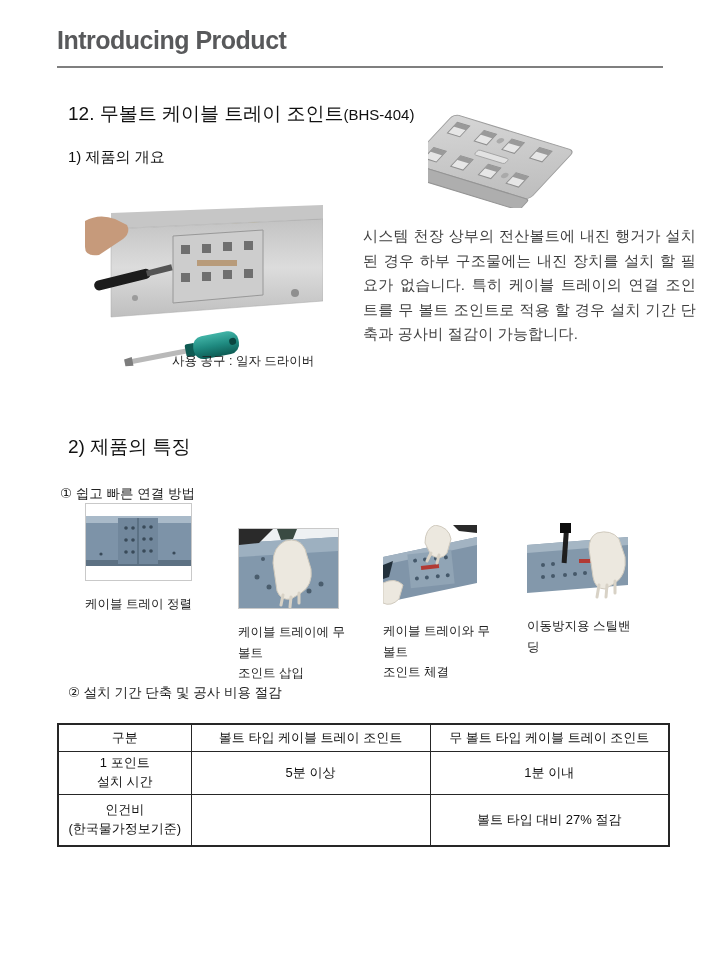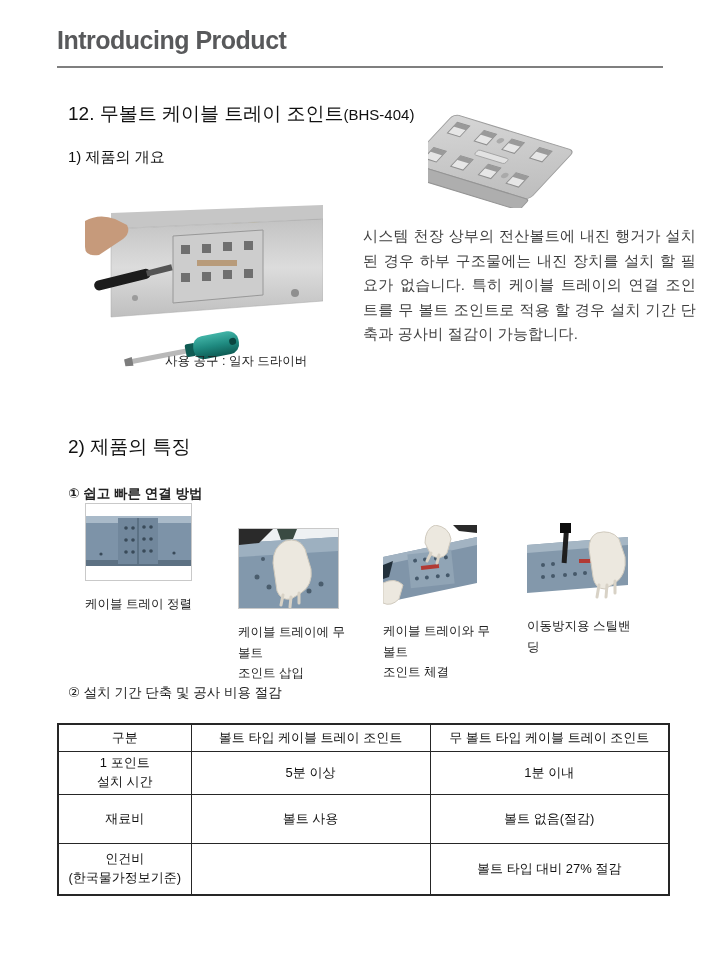--- a/index.html
+++ b/index.html
@@ -15,28 +15,28 @@
     letter-spacing:-0.5px;
   }
   .title-rule{left:57px;top:66px;width:606px;height:2px;background:#7f7f7f;}
   
   .sec-title{left:68px;top:101px;font-size:19px;color:#111;}
   .sec-title .suffix{font-size:15px;}
   
   .h-overview{left:68px;top:148px;font-size:15px;color:#111;}
   .h-features{left:68px;top:434px;font-size:19px;color:#111;}
   .h-sub{font-size:13.5px;color:#222;}
-  .h-sub1{left:68px;top:485px;font-weight:bold;}
+  .h-sub1{left:60px;top:485px;}
   .h-sub2{left:68px;top:684px;}
   
   .main-photo{left:85px;top:203px;width:238px;height:172px;}
   .main-photo .tray-svg{position:absolute;left:0;top:0;}
   .main-photo .driver-svg{position:absolute;left:38px;top:120px;}
   .main-photo .caption{
-    position:absolute;left:80px;top:150px;font-size:12.5px;color:#222;white-space:nowrap;
+    position:absolute;left:87px;top:150px;font-size:12.5px;color:#222;white-space:nowrap;
   }
   
   .product-render{left:428px;top:100px;width:168px;height:108px;}
   
   .description{
     left:363px;top:224px;width:333px;font-size:15px;line-height:24.6px;
     color:#3f3f3f;text-align:justify;letter-spacing:0.2px;
   }
   
   .step{position:absolute;}
@@ -308,28 +308,20 @@
       <td>무 볼트 타입 케이블 트레이 조인트</td>
     </tr>
     <tr class="r1">
       <td>
         <div>1 포인트</div>
         <div>설치 시간</div>
       </td>
       <td>5분 이상</td>
       <td>1분 이내</td>
     </tr>
-    <tr class="r2">
-      <td>
-        <div>재료비</div>
-        <div></div>
-      </td>
-      <td>볼트 사용</td>
-      <td>볼트 없음(절감)</td>
-    </tr>
     <tr class="r3">
       <td>
         <div>인건비</div>
         <div>(한국물가정보기준)</div>
       </td>
       <td></td>
       <td>볼트 타입 대비 27% 절감</td>
     </tr>
   </tbody>
     </table>

